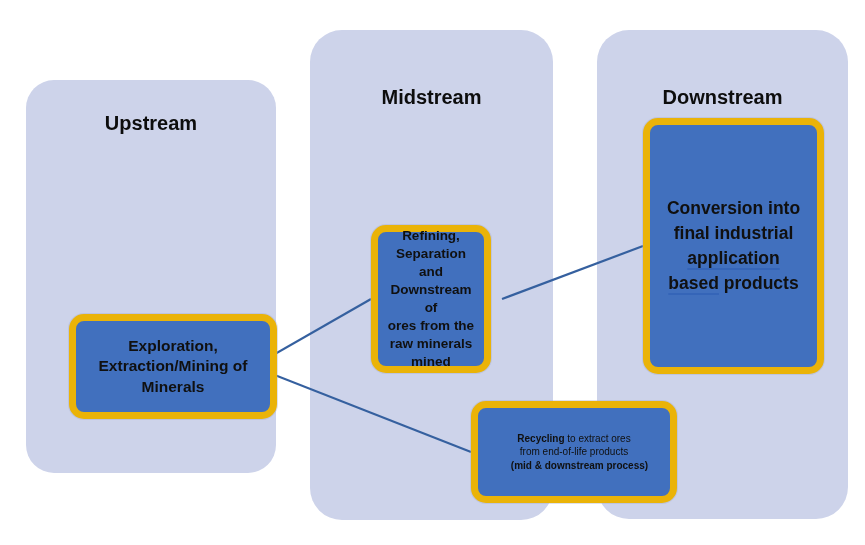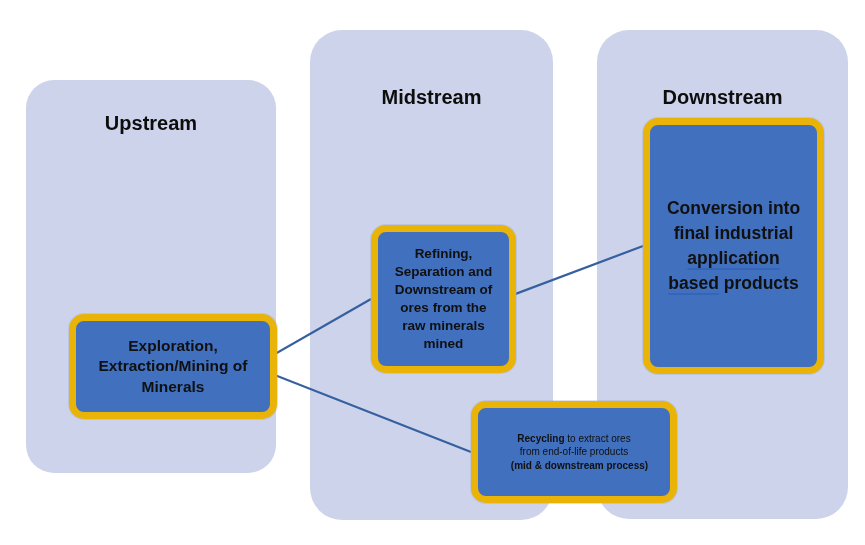--- a/index.html
+++ b/index.html
@@ -20,21 +20,21 @@
   
   .connectors{position:absolute;left:0;top:0;width:865px;height:545px;z-index:2;}
 
   
   .node{position:absolute;background:#4170BE;border:7px solid #eab308;border-radius:15px;
         box-sizing:border-box;display:flex;align-items:center;justify-content:center;
         text-align:center;color:#101010;z-index:3;
         box-shadow:0 0 0 1px rgba(160,170,200,.35);}
   .node .txt{width:100%;padding:2px 6px;}
   .node-upstream{left:45px;top:314px;width:208px;height:105px;font-size:15.5px;line-height:1.32;margin-left:24px;}
-  .node-midstream{left:371px;top:225px;width:145px;height:148px;font-size:13.5px;line-height:1.34;}
+  .node-midstream{left:371px;top:225px;width:120px;height:148px;font-size:13.5px;line-height:1.34;}
   .node-downstream{left:643px;top:118px;width:181px;height:256px;font-size:17.5px;line-height:1.42;}
   .node-recycling{left:471px;top:401px;width:206px;height:102px;font-size:10px;line-height:1.34;font-weight:400;}
 
   .u{text-decoration:underline;text-decoration-thickness:2px;text-underline-offset:4px;text-decoration-color:#3565b8;}
 </style>
 </head>
 <body>
 
 <div class="canvas">
 

